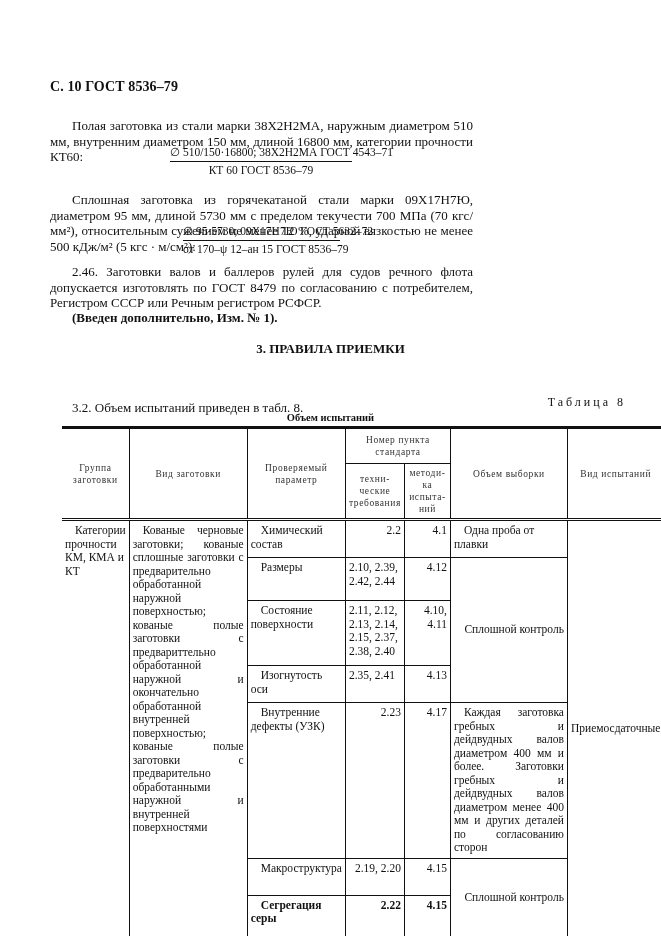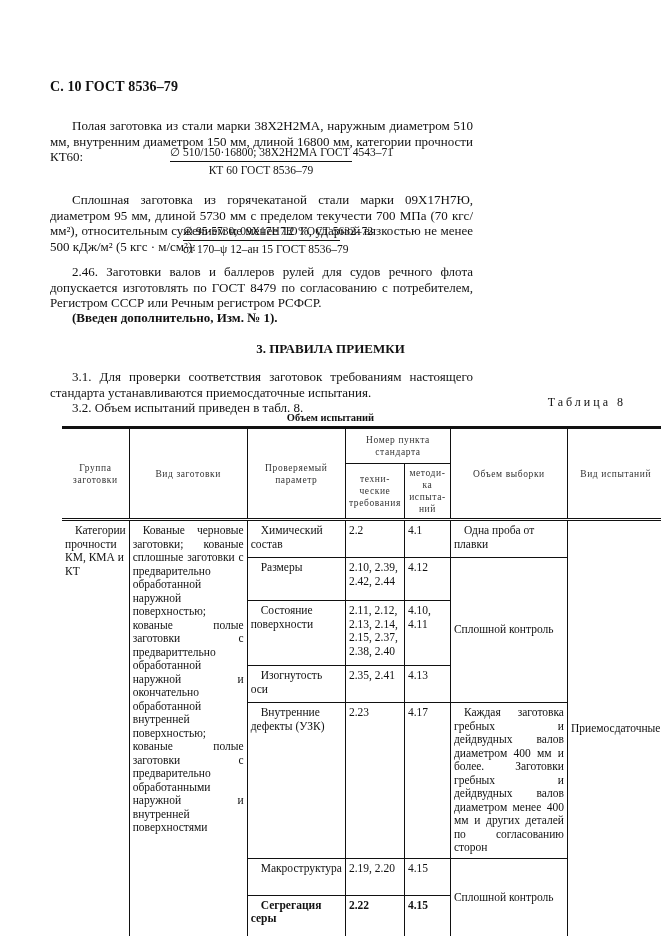--- a/index.html
+++ b/index.html
@@ -27,21 +27,21 @@
              font-size:11px; line-height:13.5px; }
   table.t8 col.c1 { width:48px; } table.t8 col.c2 { width:118px; } table.t8 col.c3 { width:90px; }
   table.t8 col.c4 { width:59px; } table.t8 col.c5 { width:46px; } table.t8 col.c6 { width:117px; } table.t8 col.c7 { width:60px; }
   table.t8 th, table.t8 td { border:1px solid #111; padding:3px 3px; vertical-align:top; }
   table.t8 thead th { font-weight:normal; font-size:9.5px; letter-spacing:0.6px; line-height:12px; vertical-align:middle; text-align:center; color:#333; }
   table.t8 thead tr:first-child th { border-top:3px solid #111; }
   table.t8 thead tr.last th, table.t8 thead th.rs2 { border-bottom:3px double #111; }
   table.t8 th:first-child, table.t8 td:first-child { border-left:none; }
   table.t8 th:last-child, table.t8 td.lastcol { border-right:none;margin-top:41px; }
   table.t8 tbody td { font-size:11.5px; }
-  .center { text-align:left; }
+  .center { text-align:right; }
   .indent { text-indent:10px; }
   .group { text-align:left; }
   .kind { text-align:justify; text-indent:10px; }
   .vmid { vertical-align:middle !important; }
   .tbody-end td { border-bottom:none; height:34px;font-weight:bold; }
   .row-chem td { height:30px; } .row-size td { height:36px; } .row-surf td { height:58px; }
   .row-bend td { height:30px; } .row-uzk td { height:106px; } .row-macro td { height:30px; }
   .sample { text-align:justify; }
 </style>
 </head>
@@ -62,21 +62,20 @@
   <div class="formula f2">
     <span class="f-num">∅ 95·5730; 09Х17Н7Ю ГОСТ 5632–72</span>
     <span class="f-den">σт 170–ψ 12–aн 15 ГОСТ 8536–79</span>
   </div>
 
   <div class="para p3"><span class="ind"></span><span>2.46. Заготовки валов и баллеров рулей для судов речного флота допускается изготовлять по ГОСТ 8479 по согласованию с потребителем, Регистром СССР или Речным регистром РСФСР.</span></div>
   <div class="note">(Введен дополнительно, Изм. № 1).</div>
 
   <div class="sect">3. ПРАВИЛА ПРИЕМКИ</div>
 
-  <div class="para p4"><span class="ind"></span><span>3.1. Для проверки соответствия заготовок требованиям настоящего стандарта устанавливаются приемосдаточные испытания.</span></div>
   <div class="para p5">3.2. Объем испытаний приведен в табл. 8.</div>
 
   <div class="tabnum">Таблица 8</div>
   <div class="tabtitle">Объем испытаний</div>
 
   <table class="t8">
     <colgroup>
         <col class="c1">
         <col class="c2">
         <col class="c3">

